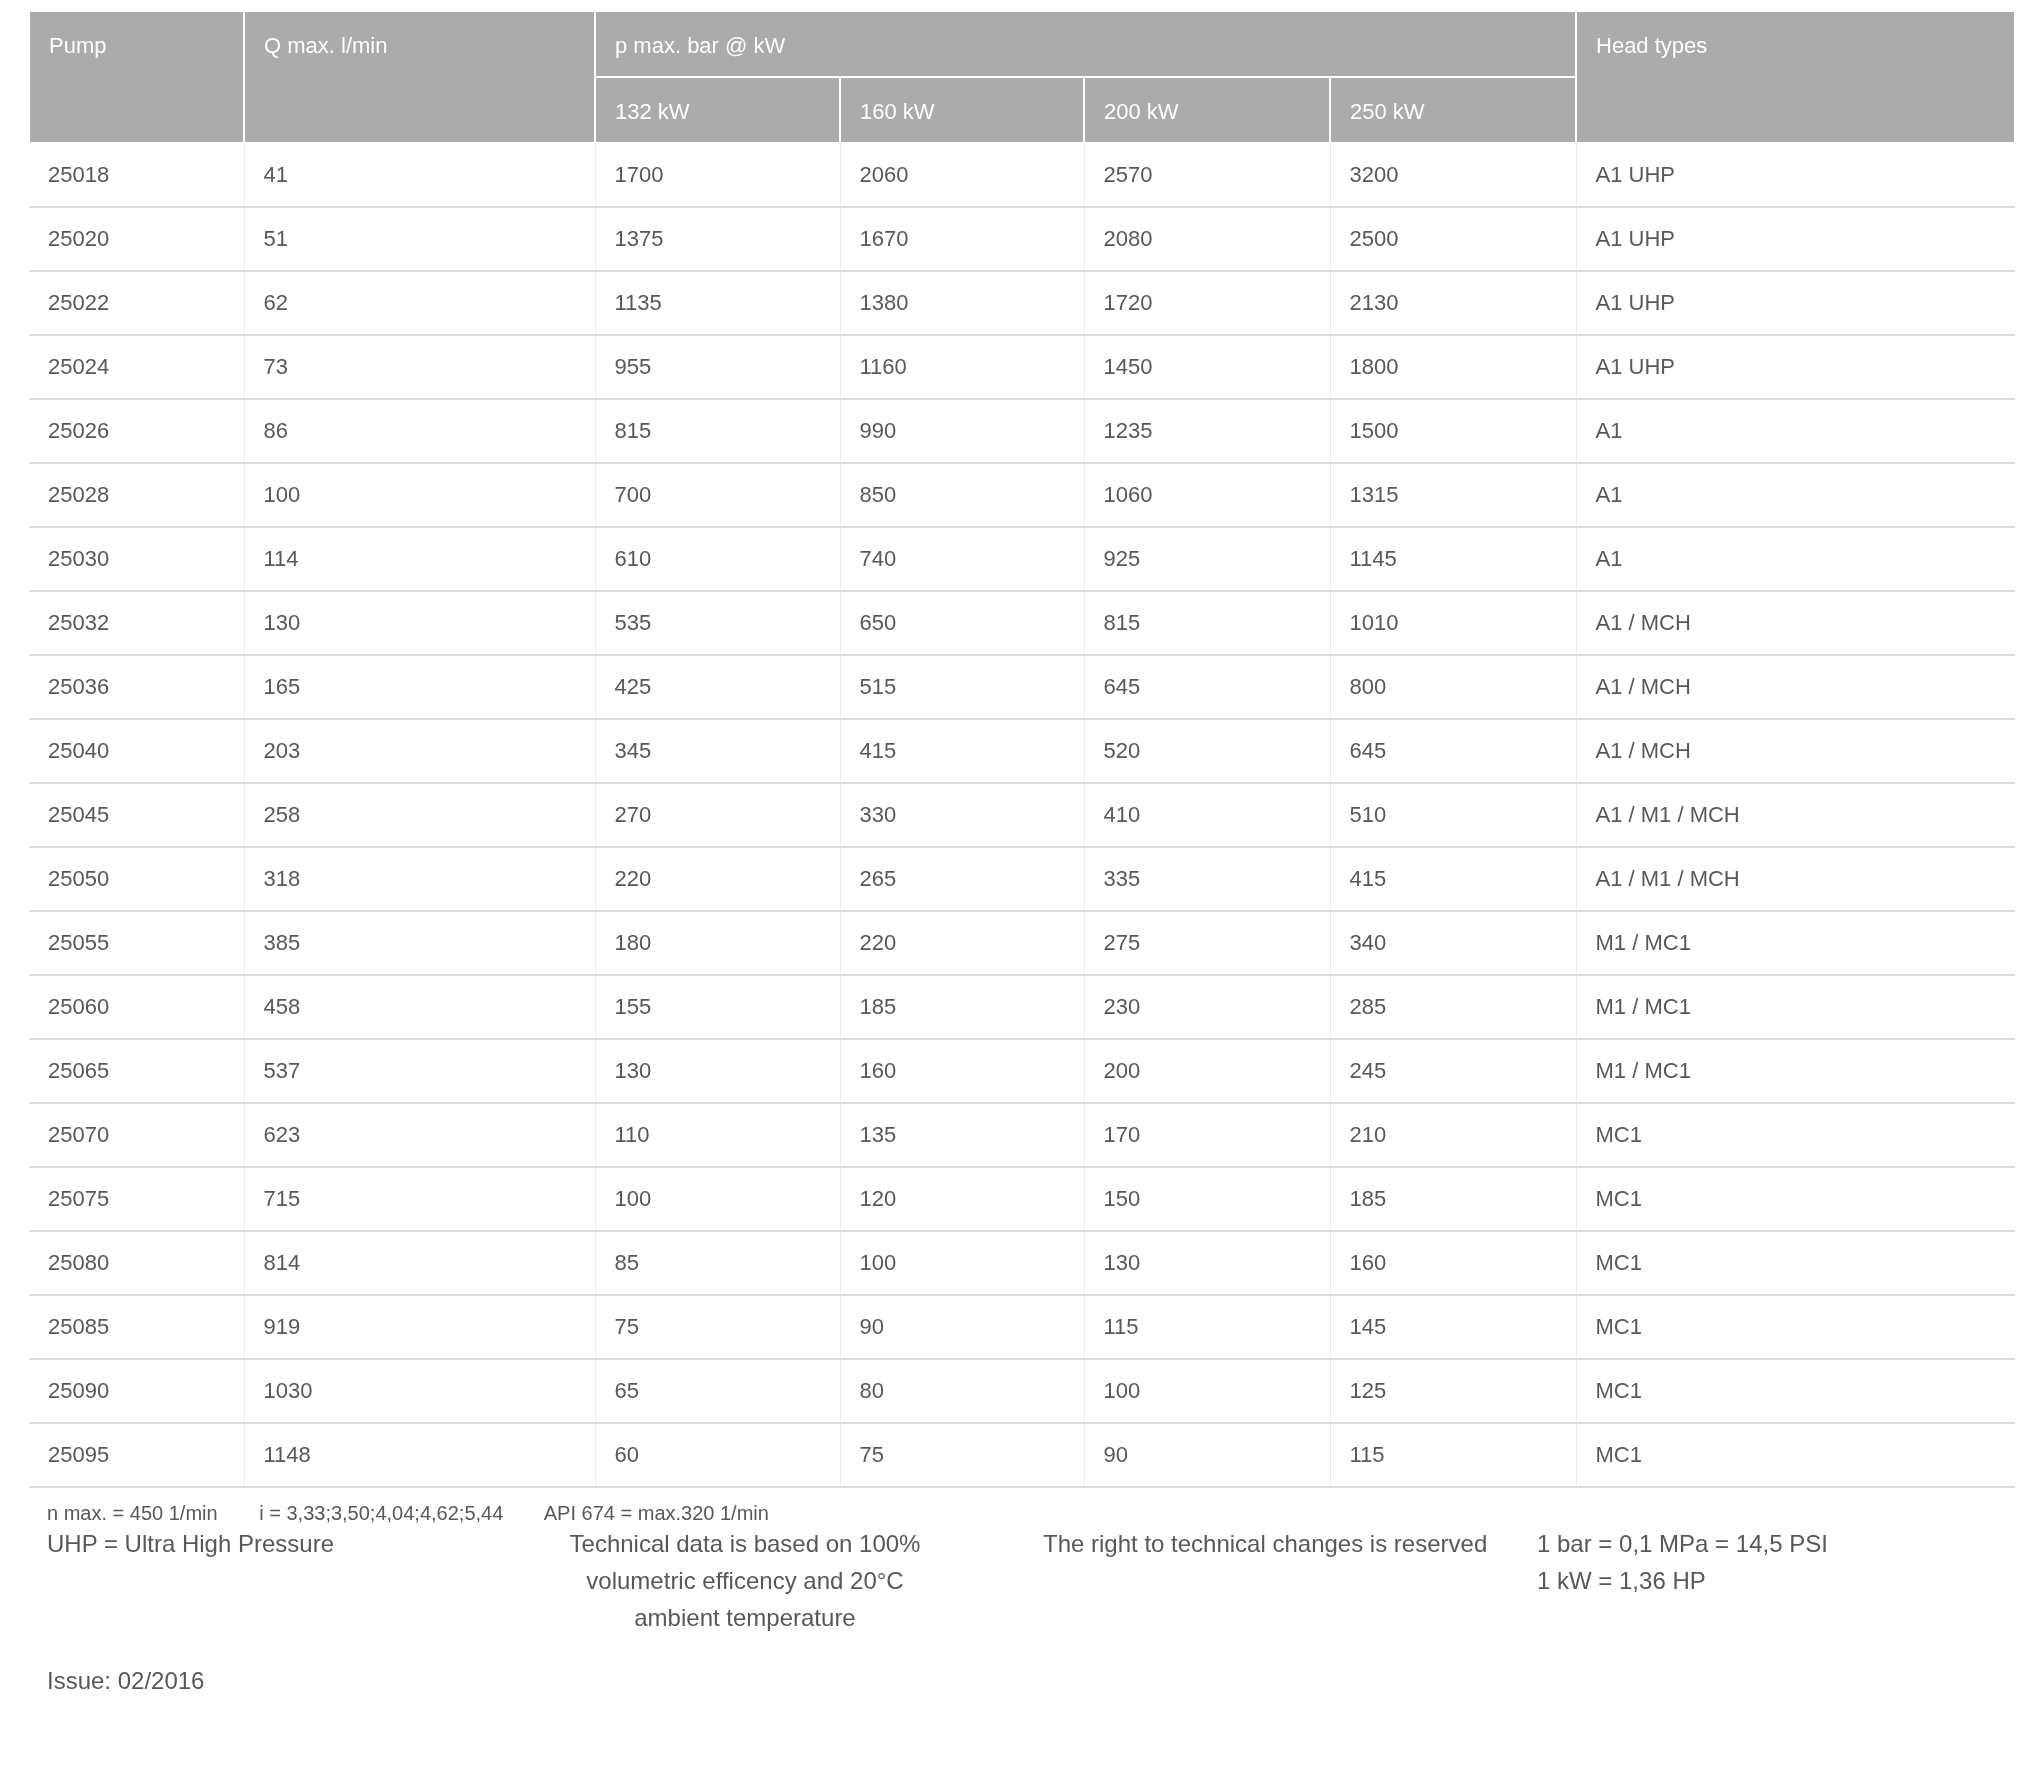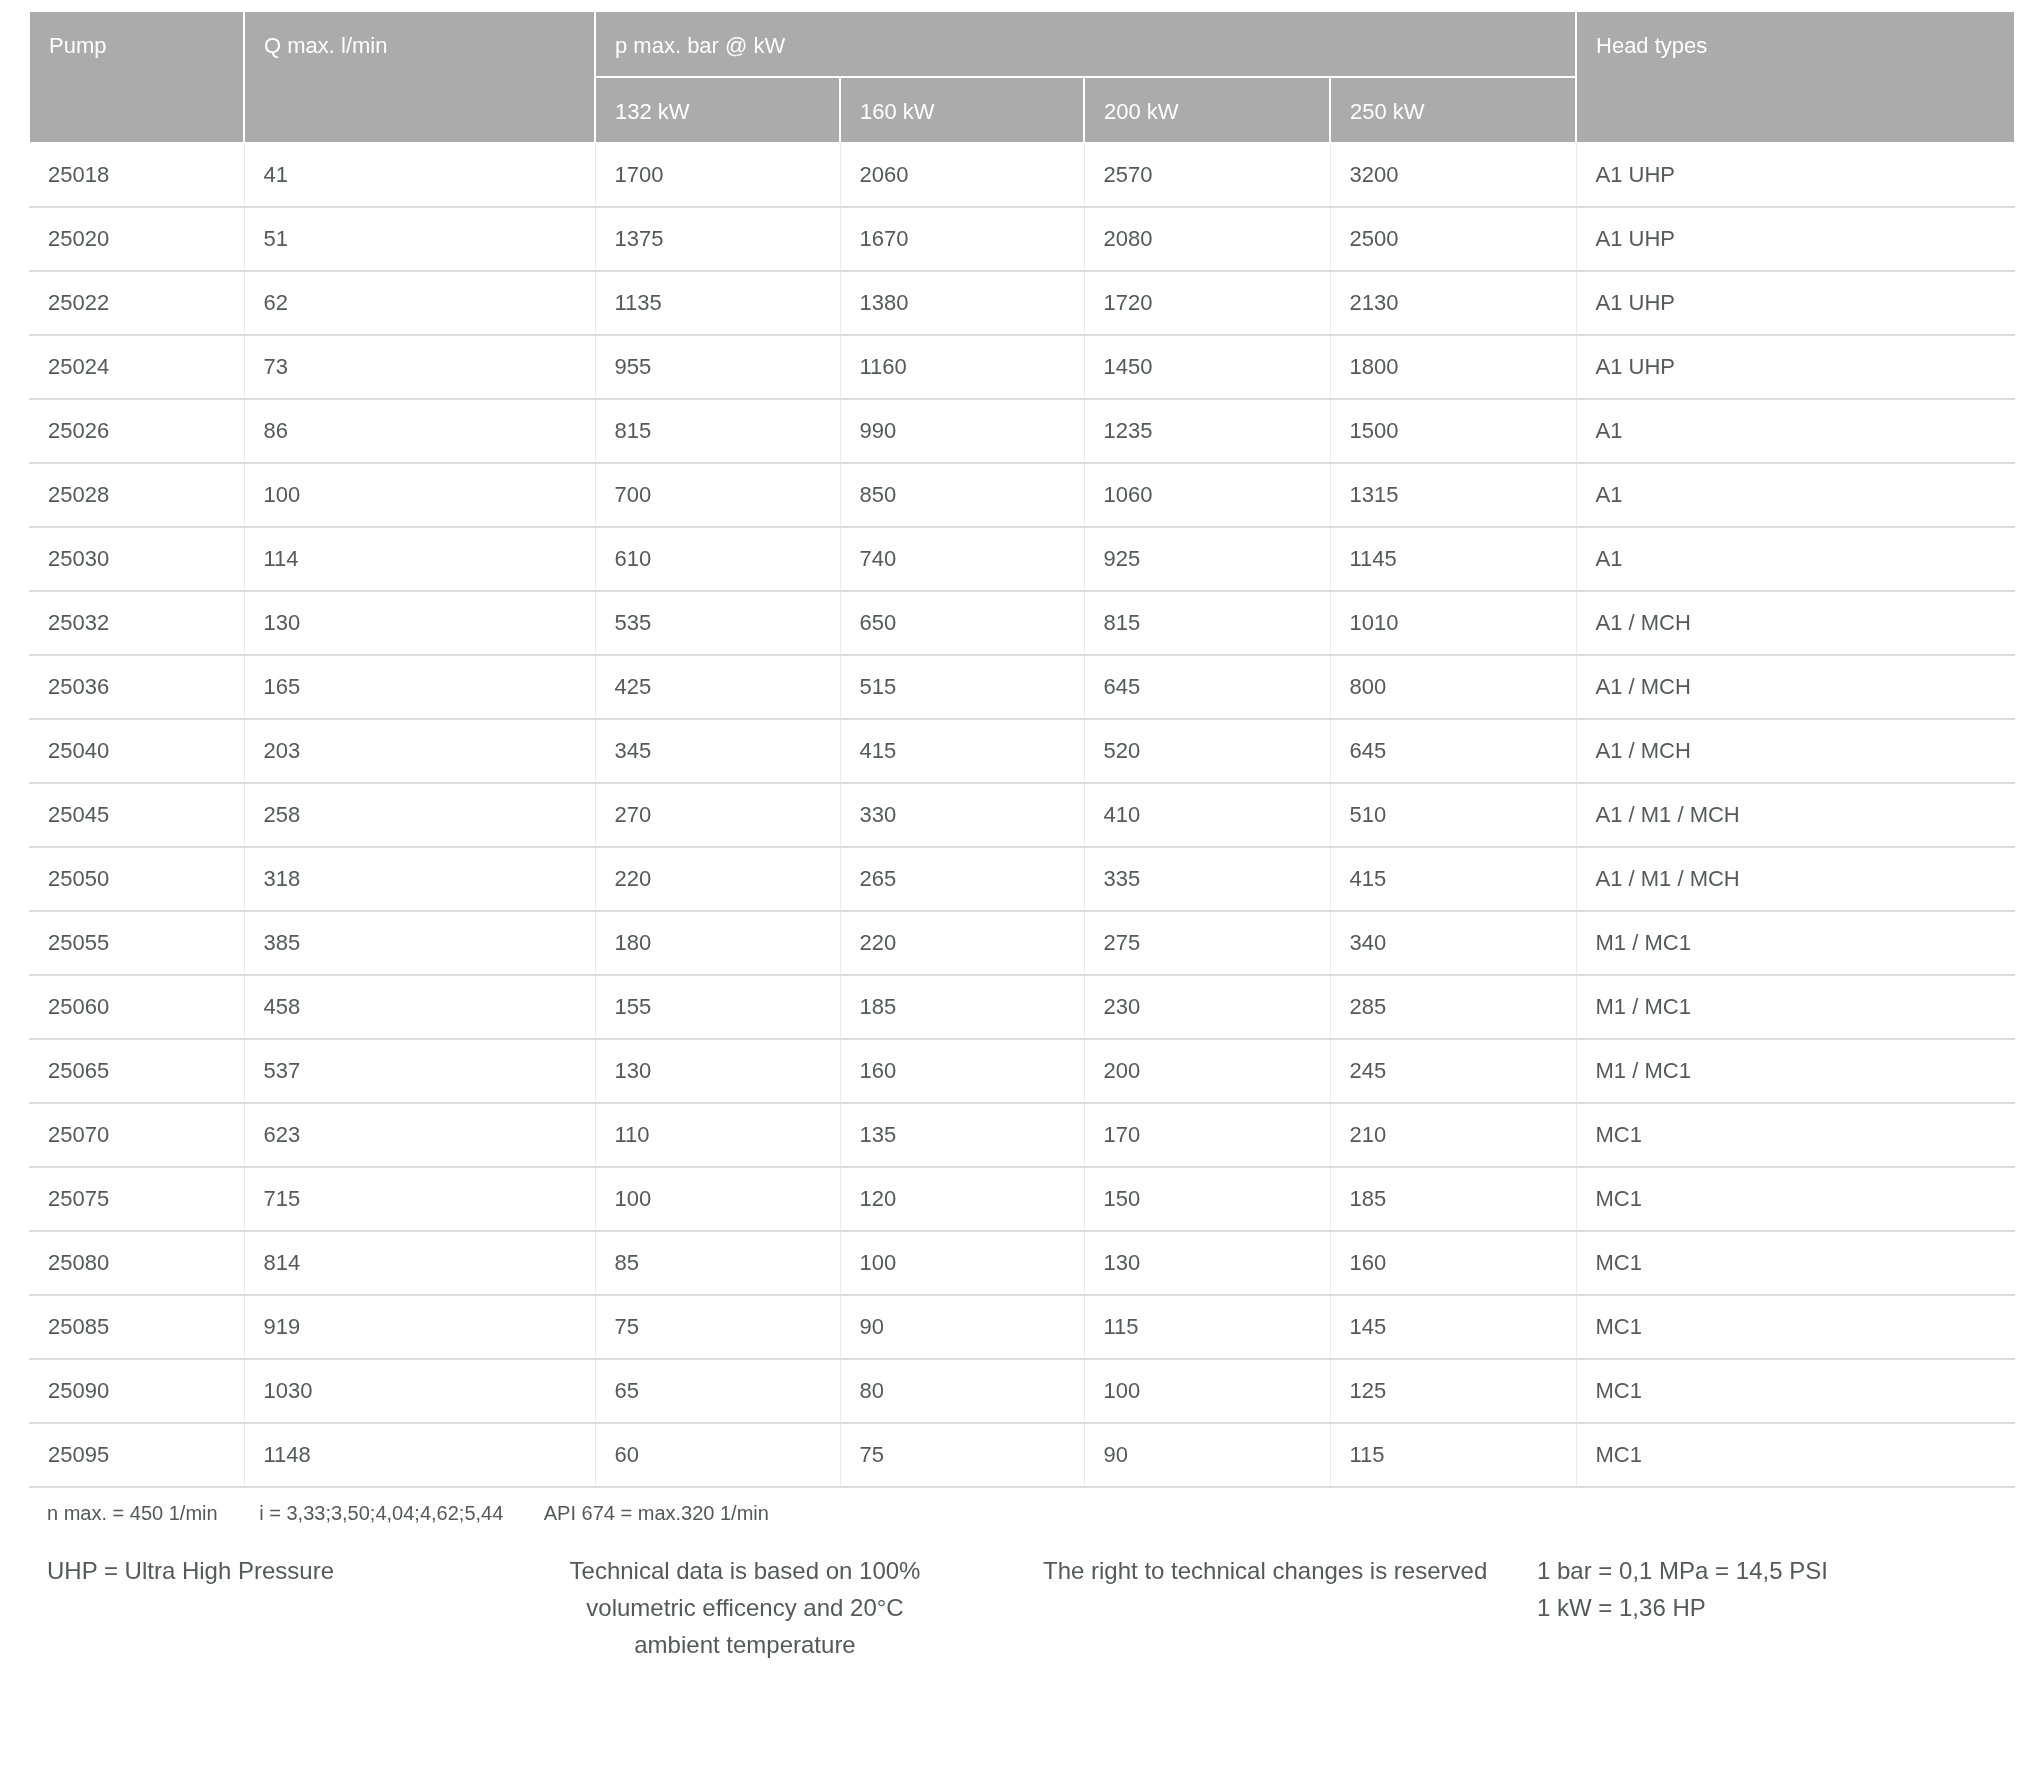--- a/index.html
+++ b/index.html
@@ -42,21 +42,20 @@
   table.spec tbody tr:last-child td { border-bottom: 2.6px solid var(--row-border, #DCDCDC); }
 
   .footnote-line {
     margin: 13.6px 0 0 19px;
     font-size: 20px;
   }
   .footnote-line span { margin-right: 36px; }
 
   .footer-columns {
     display: flex;
-    margin-top: 27px;
     padding-left: 19px;
     font-size: 24px;
     line-height: 1.55;
   }
   .fc-1 { width: 498px; }
   .fc-2 { width: 498px; }
   .fc-2 .inner { width: 400px; text-align: center; }
   .fc-3 { width: 494px; }
   .fc-4 { flex: 1; }
 
@@ -318,15 +317,16 @@
     <div class="fc-2">
       <div class="inner">Technical data is based on 100% volumetric efficency and 20°C ambient temperature</div>
     </div>
     <div class="fc-3">The right to technical changes is reserved</div>
     <div class="fc-4">
       <div>1 bar = 0,1 MPa = 14,5 PSI</div>
       <div>1 kW = 1,36 HP</div>
     </div>
   </div>
 
+  <div class="issue">Issue: 02/2016</div>
 
 </div>
 
 
 </body></html>

